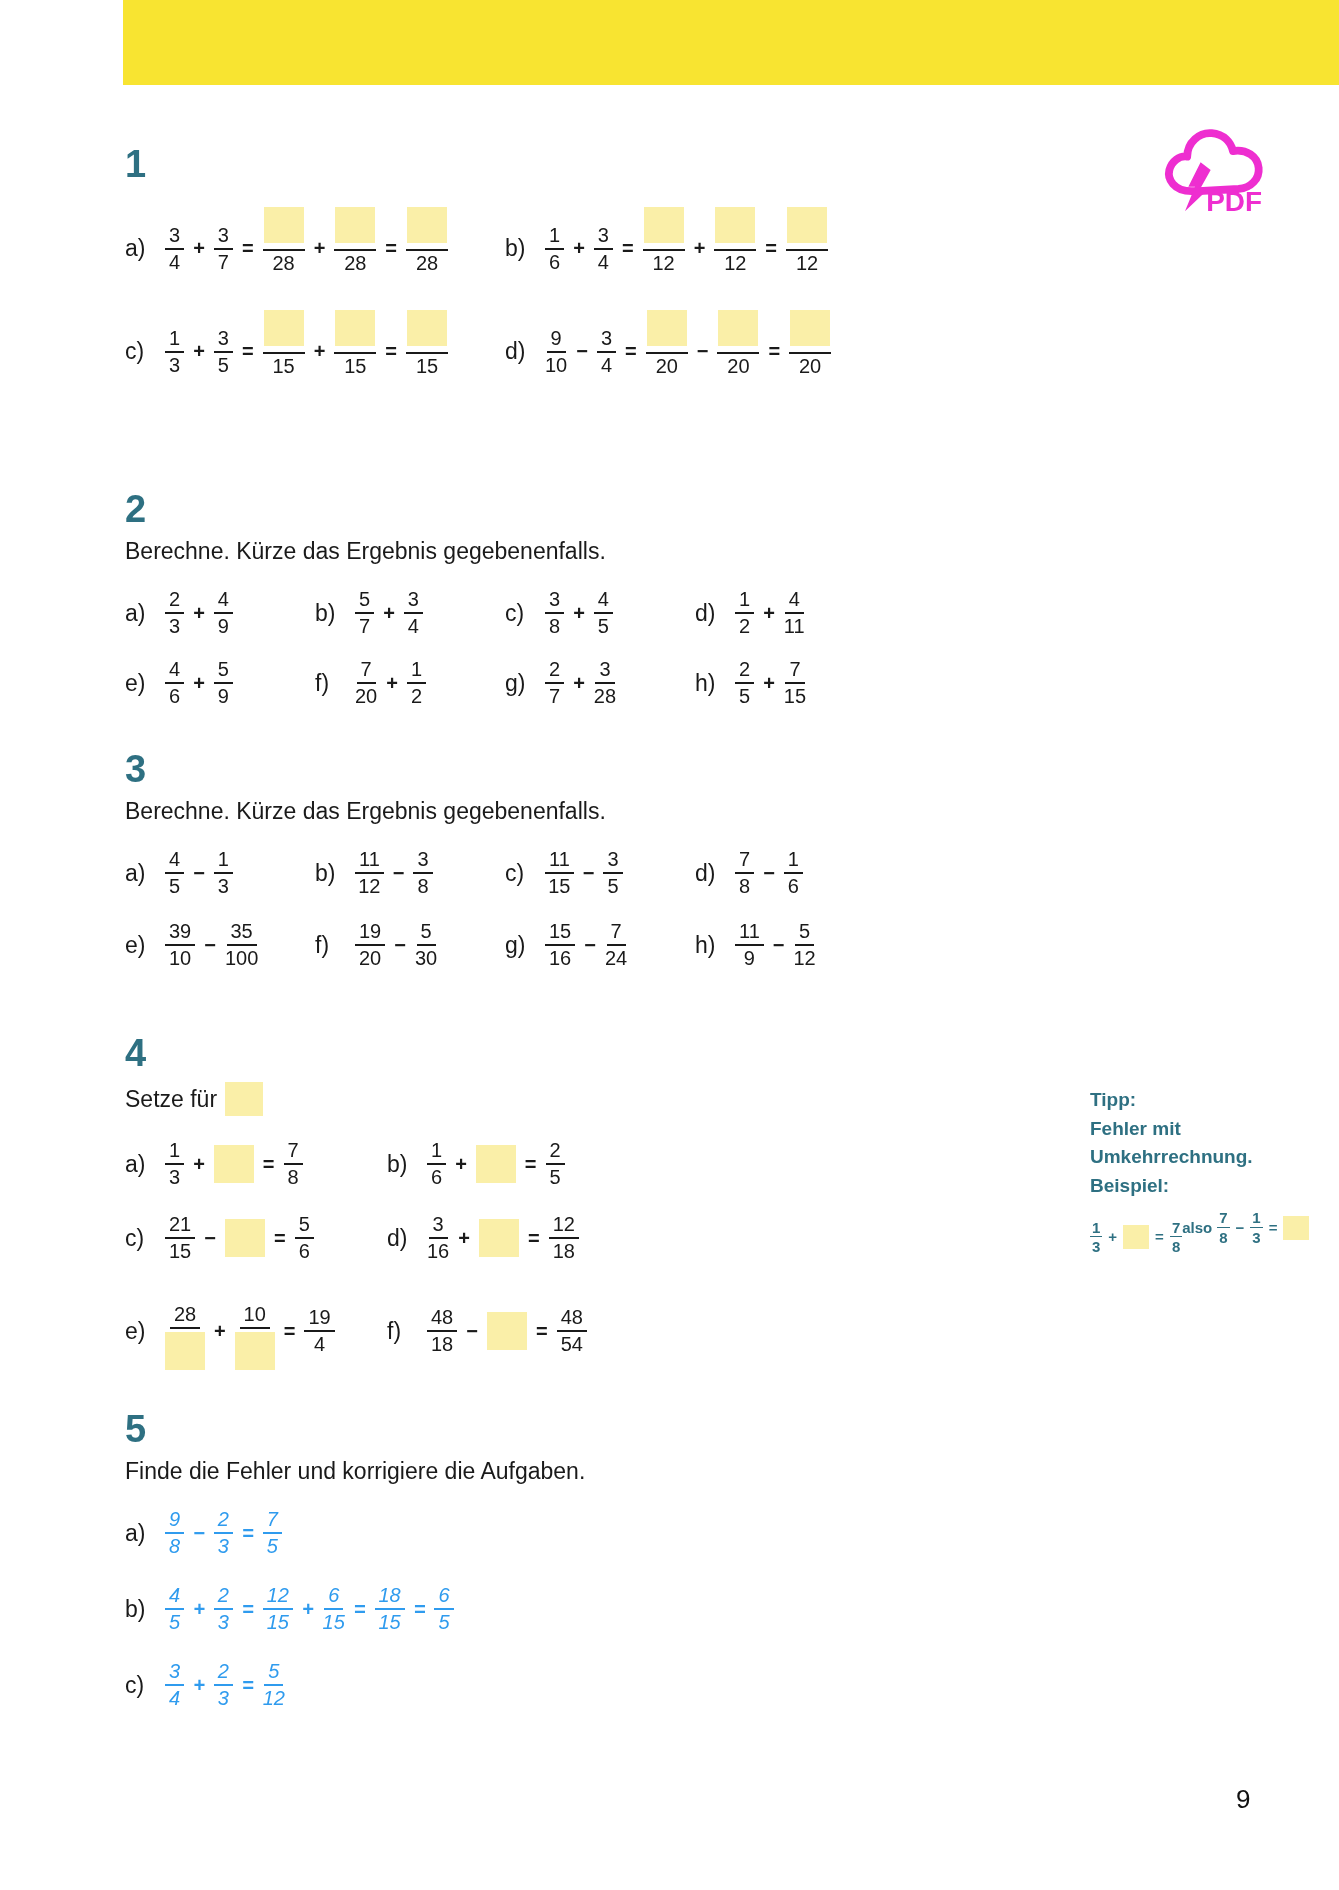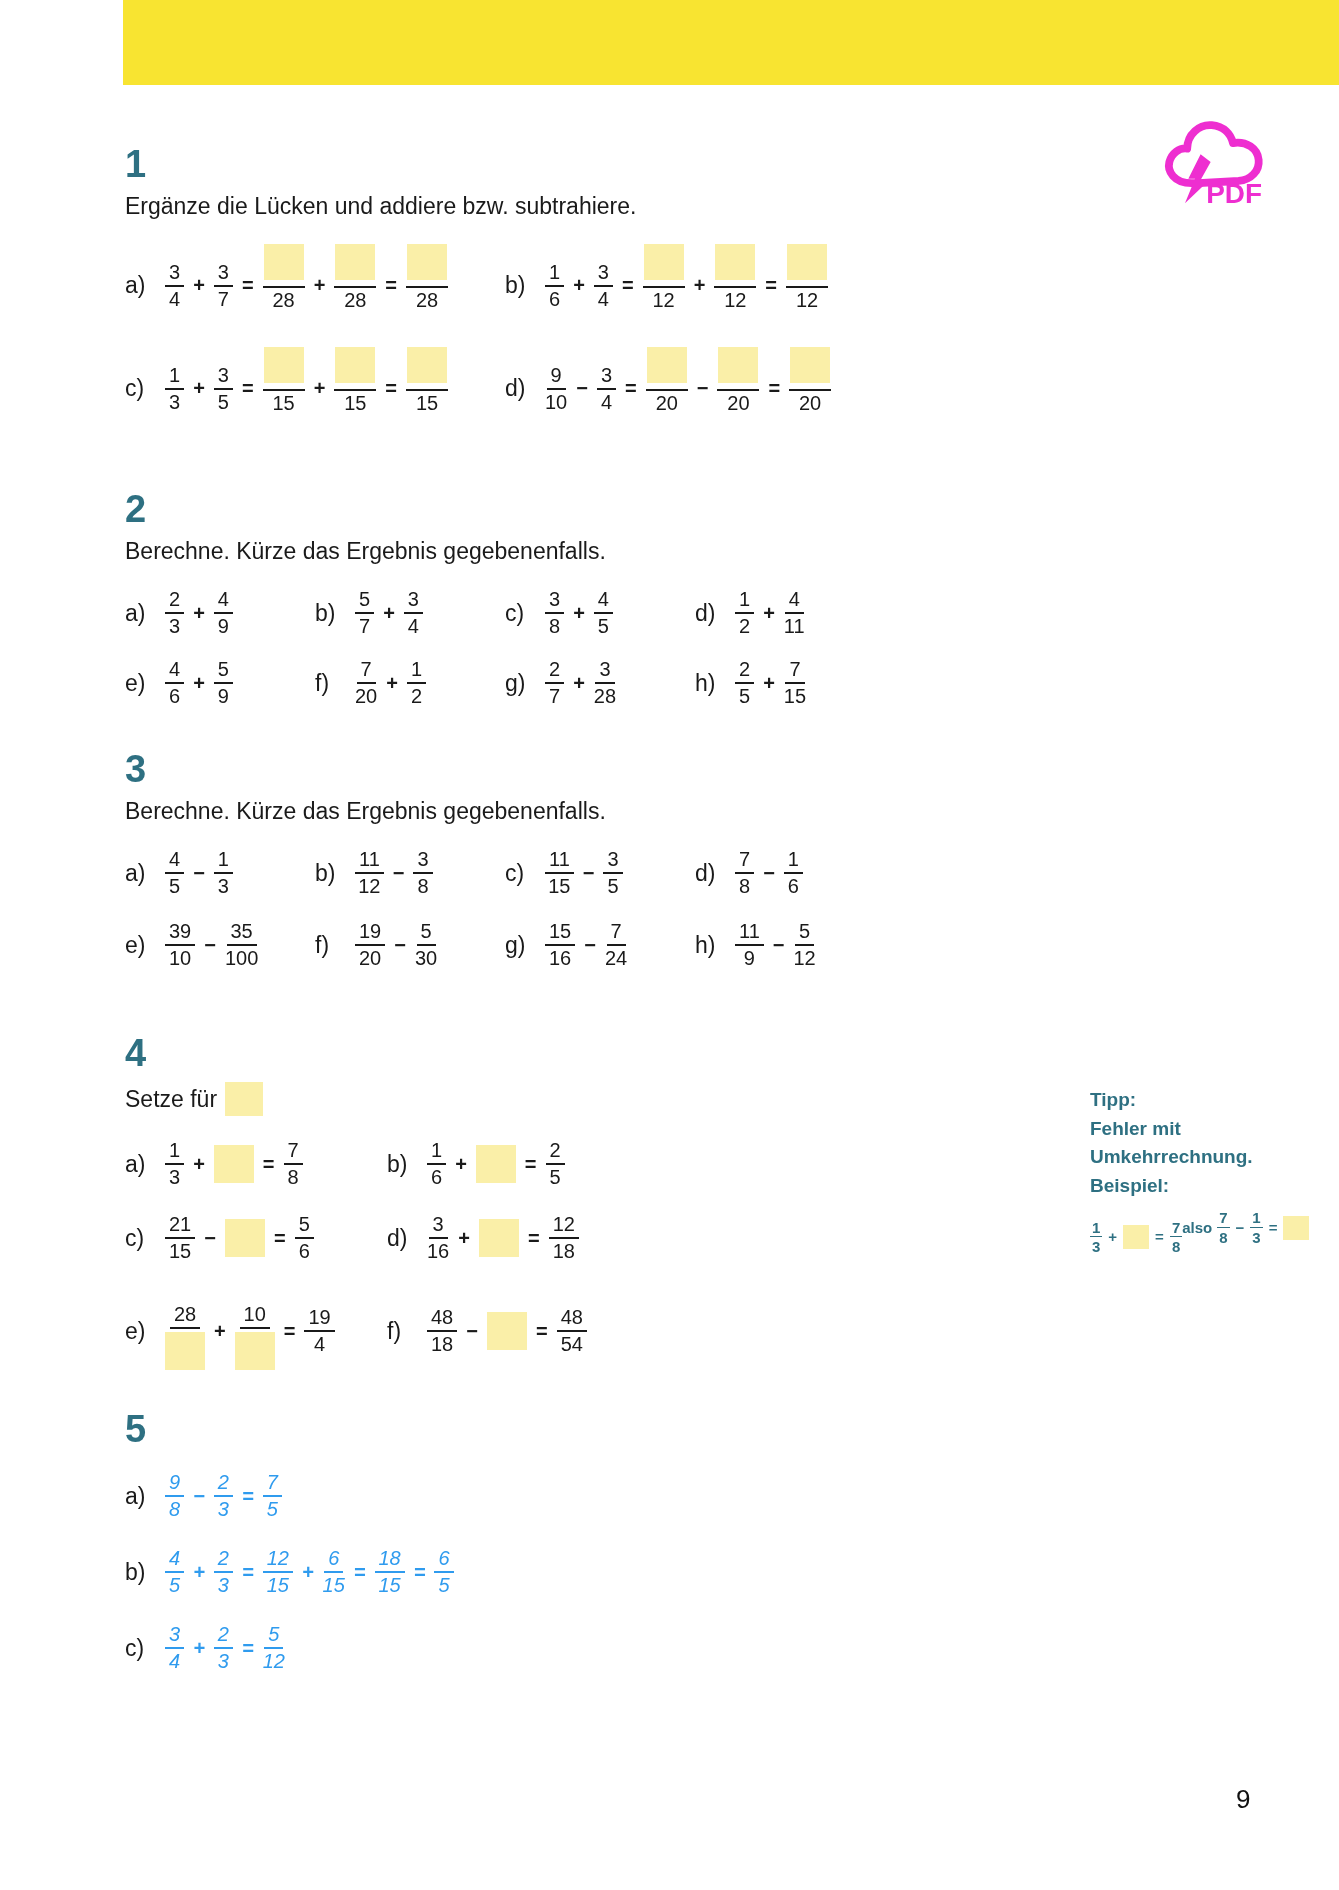--- a/index.html
+++ b/index.html
@@ -1,19 +1,19 @@
 <!DOCTYPE html>
 <html style="--teal: #2e7082; --band: #f8e431; --boxy: #faefa8; --blue: #2f9bee; --pink: #ee2ed0; --text: #1a1a1a;"><head>
 <meta charset="utf-8">
 <style>
   html,body{margin:0;padding:0;background:#e8e8e8;}
   .page{position:relative;width:1339px;height:1890px;background:#ffffff;
         font-family:"Liberation Sans",sans-serif;color:var(--text,#1a1a1a);overflow:hidden;}
   .band{position:absolute;left:123px;top:0;right:0;height:85px;background:var(--band);}
-  .pdf{position:absolute;left:1158px;top:114px;width:112px;color:var(--pink);text-align:center;}
+  .pdf{position:absolute;left:1158px;top:122px;width:112px;color:var(--pink);text-align:center;}
   .sec{position:absolute;left:125px;}
   .secnum{font-size:38px;font-weight:bold;color:var(--teal);line-height:1;}
   .instr{font-size:23px;margin:10px 0 0 0;display:flex;align-items:center;gap:8px;flex-wrap:wrap;}
   .rows{display:grid;margin-top:24px;align-items:center;}
   .item{display:flex;align-items:center;gap:10px;}
   .label{font-size:23px;min-width:30px;}
   .math{display:inline-flex;align-items:center;gap:8px;font-size:20px;}
   .frac{display:inline-flex;flex-direction:column;align-items:center;line-height:1.05;}
   .frac .num{border-bottom:2px solid currentColor;padding:0 4px 2px;text-align:center;}
   .frac .den{padding-top:2px;}
@@ -46,21 +46,20 @@
     <svg width="112" height="96" viewBox="0 0 100 86">
       <path d="M30 62 C14 62 8 51 10 43 C12 35 19 30 26 31 C26 18 37 9 48 10 C59 11 65 18 67 26 C79 24 89 31 90 41 C91 51 83 59 72 60 L36 62 Z" fill="none" stroke="currentColor" stroke-width="7" stroke-linejoin="round"></path>
       <path d="M38 36 L27 58 L33 58 L24 80 L44 61 L37 61 L47 43 Z" fill="currentColor"></path>
       <text x="43" y="80" font-size="25" font-weight="bold" fill="currentColor" font-family="Liberation Sans, sans-serif">PDF</text>
     </svg>
   </div>
 
   <div id="sections">
       <section class="sec" style="top: 145px;">
         <div class="secnum">1</div>
-        <div class="instr">Ergänze die Lücken und addiere bzw. subtrahiere.</div>
         <div class="rows" style="grid-template-columns: 380px auto; row-gap: 20px;">
           <div class="item">
             <span class="label">a)</span>
             <span class="math">
               <span class="frac">
                 <span class="num">3</span>
                 <span class="den">4</span>
               </span>
               <span class="op">+</span>
               <span class="frac">
@@ -512,20 +511,21 @@
               <span class="frac">
                 <span class="num">48</span>
                 <span class="den">54</span>
               </span>
             </span>
           </div>
         </div>
       </section>
       <section class="sec" style="top: 1410px;">
         <div class="secnum">5</div>
+        <div class="instr">Finde die Fehler und korrigiere die Aufgaben.</div>
         <div class="rows" style="grid-template-columns: auto; row-gap: 28px;">
           <div class="item">
             <span class="label">a)</span>
             <span class="math blue">
               <span class="frac">
                 <span class="num">9</span>
                 <span class="den">8</span>
               </span>
               <span class="op">−</span>
               <span class="frac">

